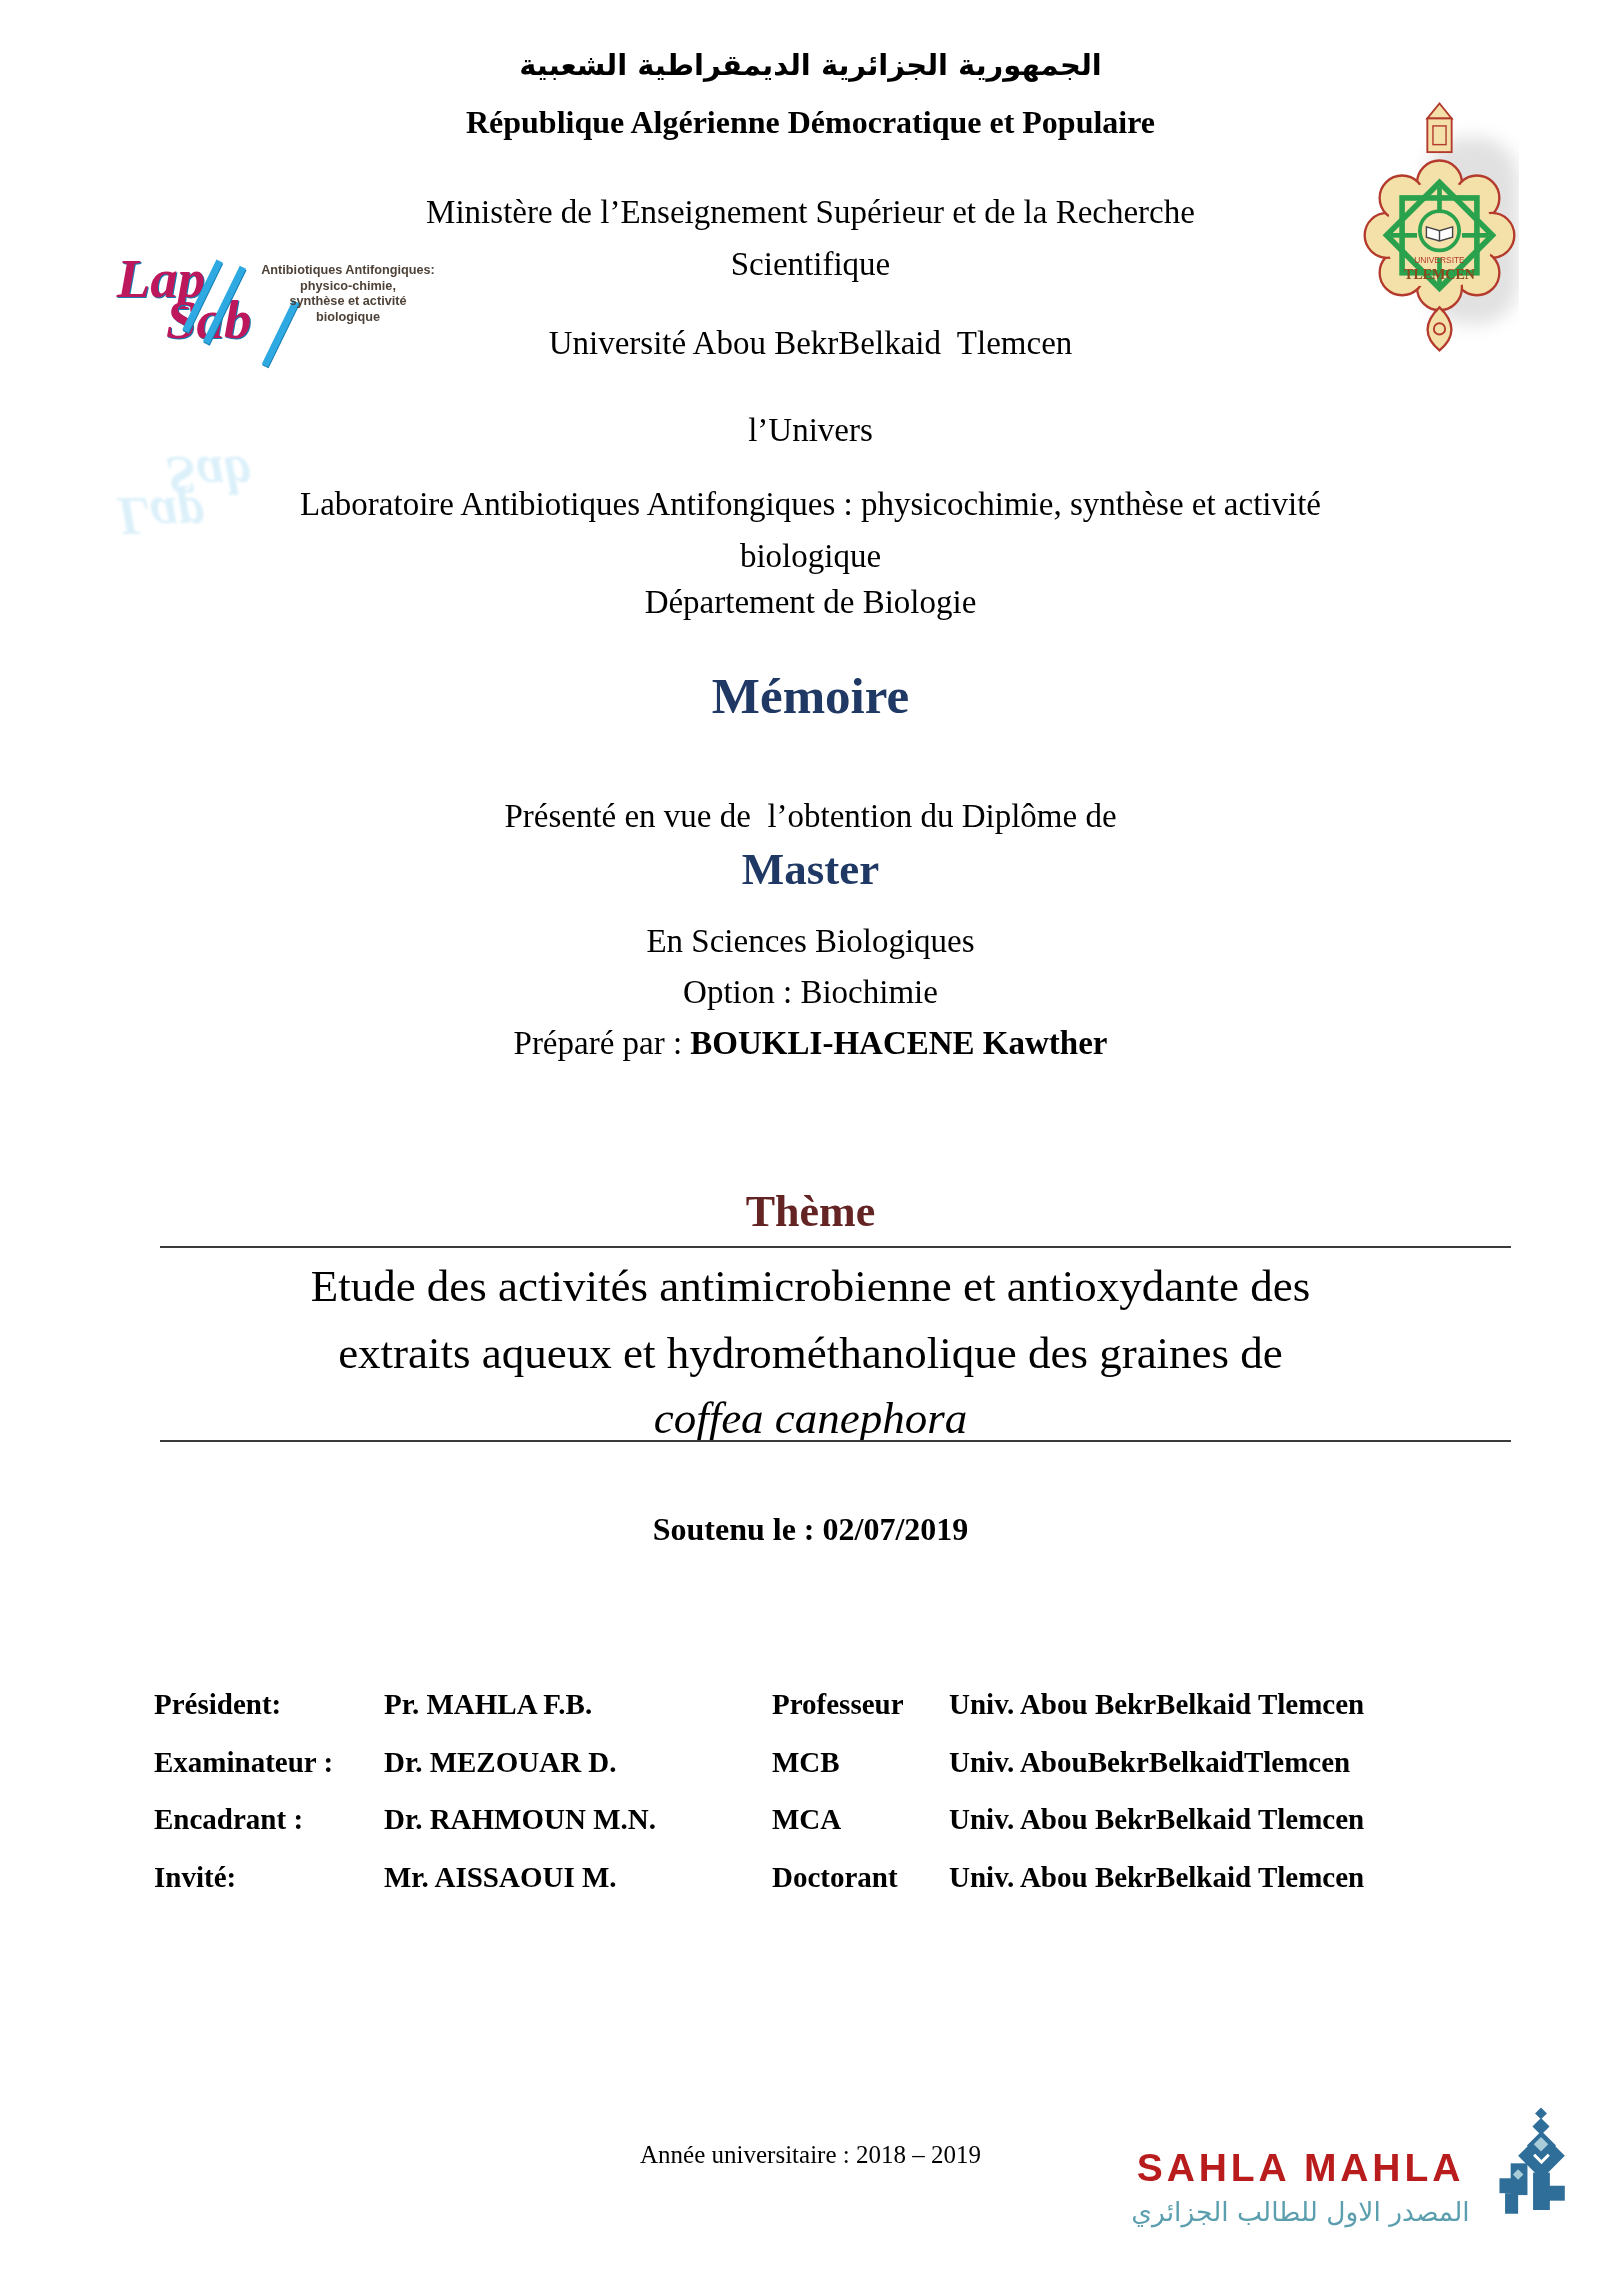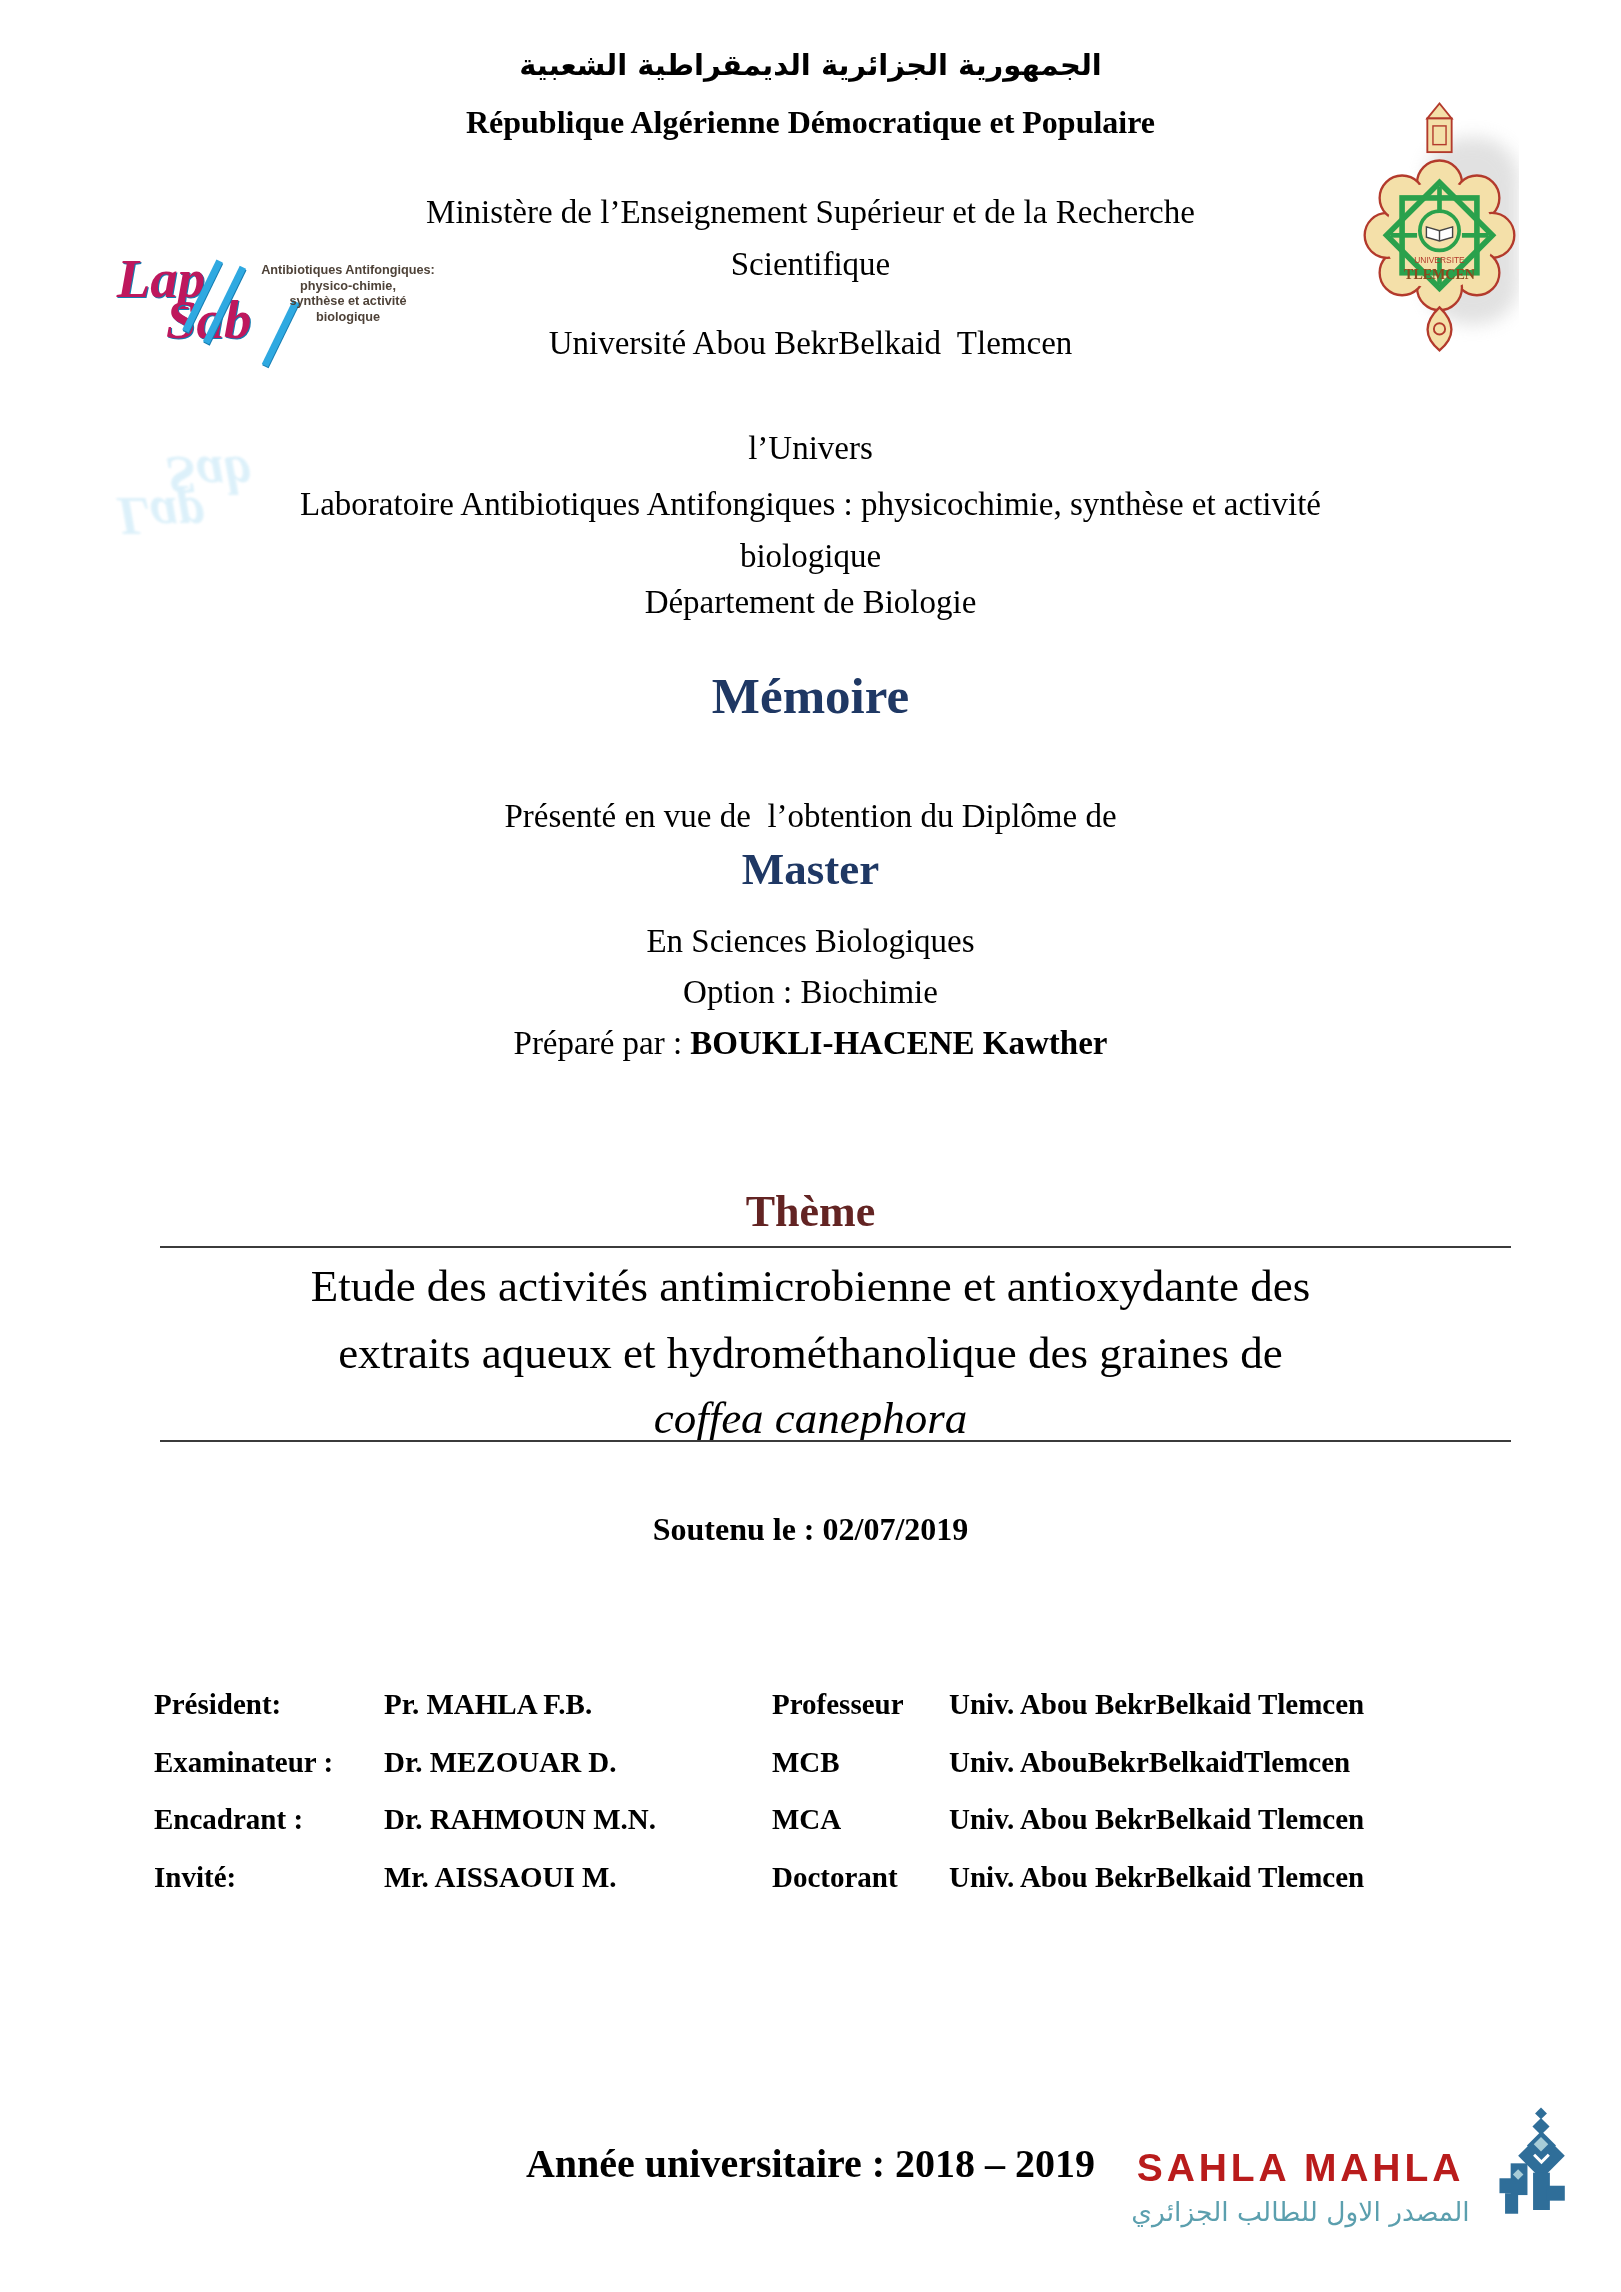--- a/index.html
+++ b/index.html
@@ -19,21 +19,21 @@
   .sz34{font-size:33px;}
   .navy{color:#1f3864;}
   .maroon{color:#632423;}
   .memoire{font-size:51px;font-weight:bold;}
   .master{font-size:45px;font-weight:bold;}
   .theme-lbl{font-size:44px;font-weight:bold;}
   .title{font-size:45px;}
   .ital{font-style:italic;}
   .rule{position:absolute;left:160px;width:1351px;border-top:2.9px solid #3b3b3b;height:0;}
   .soutenu{font-size:32px;font-weight:bold;text-align:center;}
-  .annee{font-size:40px;font-weight:bold;}
+  .annee{font-size:25px;font-weight:normal;}
   
   .jrow{position:absolute;left:0;width:100%;height:41px;font-weight:bold;font-size:29px;padding-left:48px;}
   .jrow span{position:absolute;top:0;white-space:nowrap;}
   .jc1{left:154px;}
   .jc2{left:384px;}
   .jc3{left:772px;}
   .jc4{left:949px;}
   
   .lapsab{position:absolute;left:103px;top:253px;width:353px;height:147px;}
   .lapsab-letters{position:absolute;left:0;top:0;width:216px;height:118px;
@@ -67,21 +67,21 @@
 </head>
 <body>
 
 <div class="page">
 
   <div class="ln arabic" style="top:47px">الجمهورية الجزائرية الديمقراطية الشعبية</div>
   <div class="ln b sz33" style="top:102px">République Algérienne Démocratique et Populaire</div>
   <div class="ln sz34" style="top:192px">Ministère de l’Enseignement Supérieur et de la Recherche</div>
   <div class="ln sz34" style="top:244px">Scientifique</div>
   <div class="ln sz34 pre" style="top:323px">Université Abou BekrBelkaid  Tlemcen</div>
-  <div class="ln sz34" style="top:428px">l’Univers</div>
+  <div class="ln sz34" style="top:410px">l’Univers</div>
   <div class="ln sz34" style="top:484px">Laboratoire Antibiotiques Antifongiques : physicochimie, synthèse et activité</div>
   <div class="ln sz34" style="top:536px">biologique</div>
   <div class="ln sz34" style="top:582px">Département de Biologie</div>
 
   <div class="lapsab">
     <div class="lapsab-letters">
       <span class="w1">Lap</span>
       <span class="w2">Sab</span>
       <span class="slash s1"></span>
       <span class="slash s2"></span>

